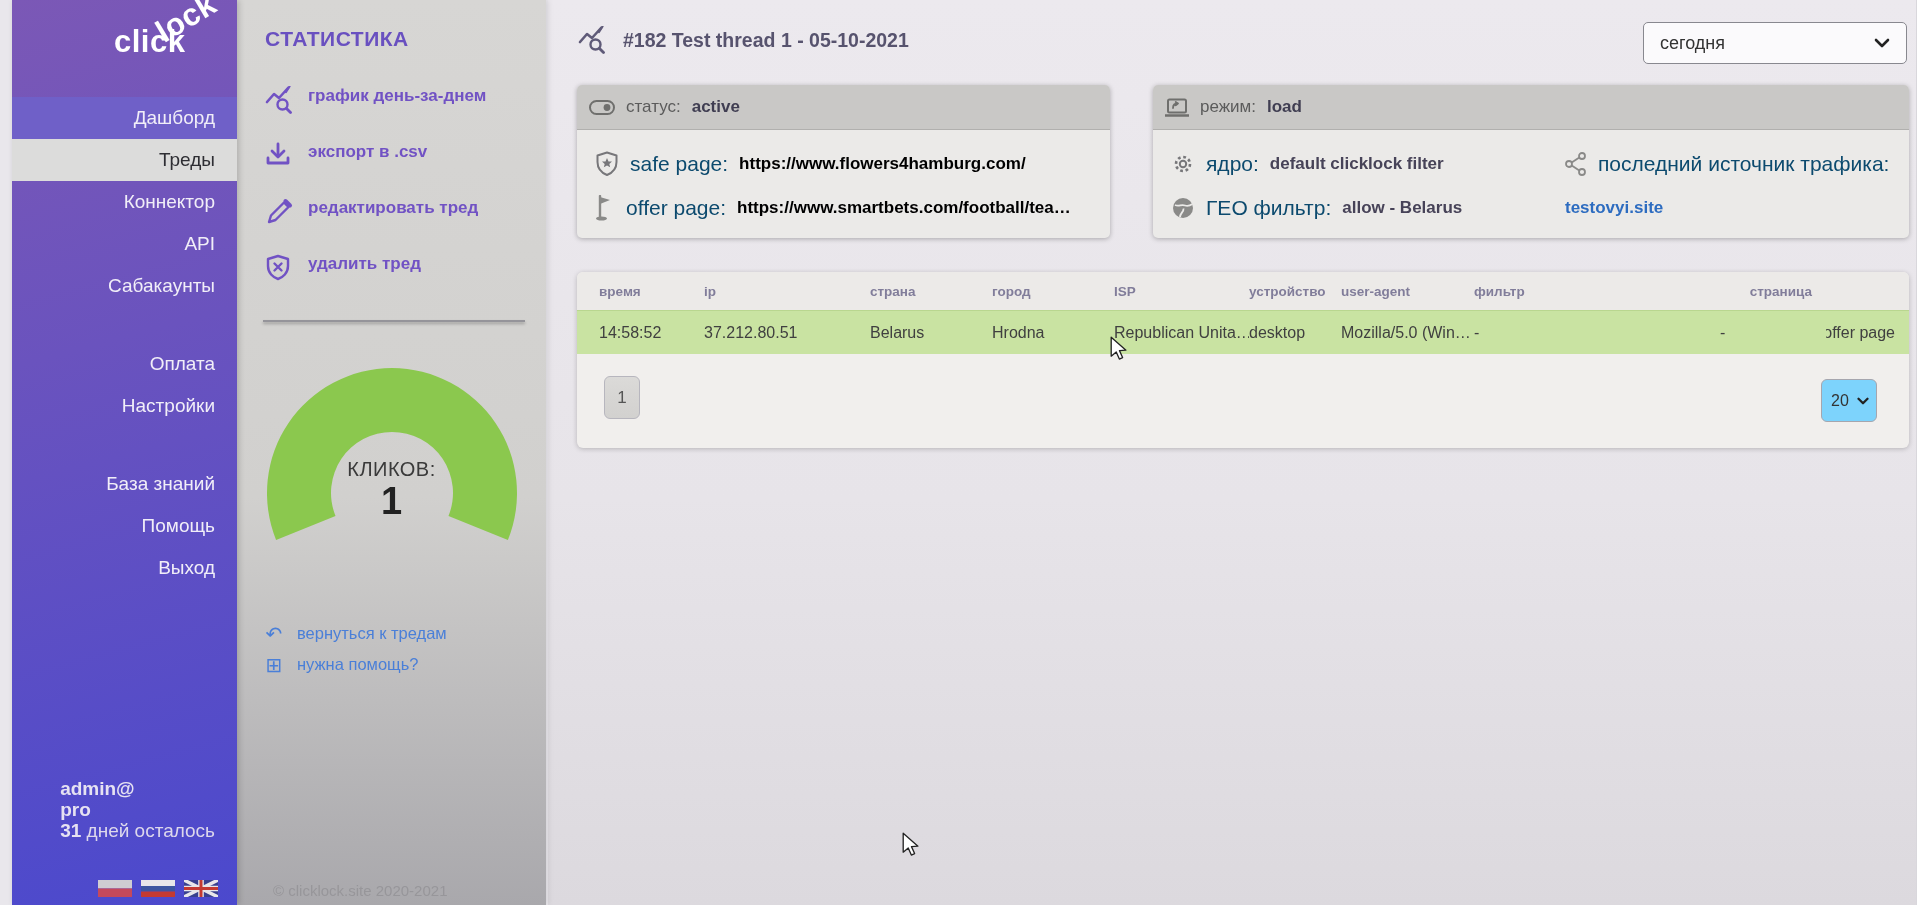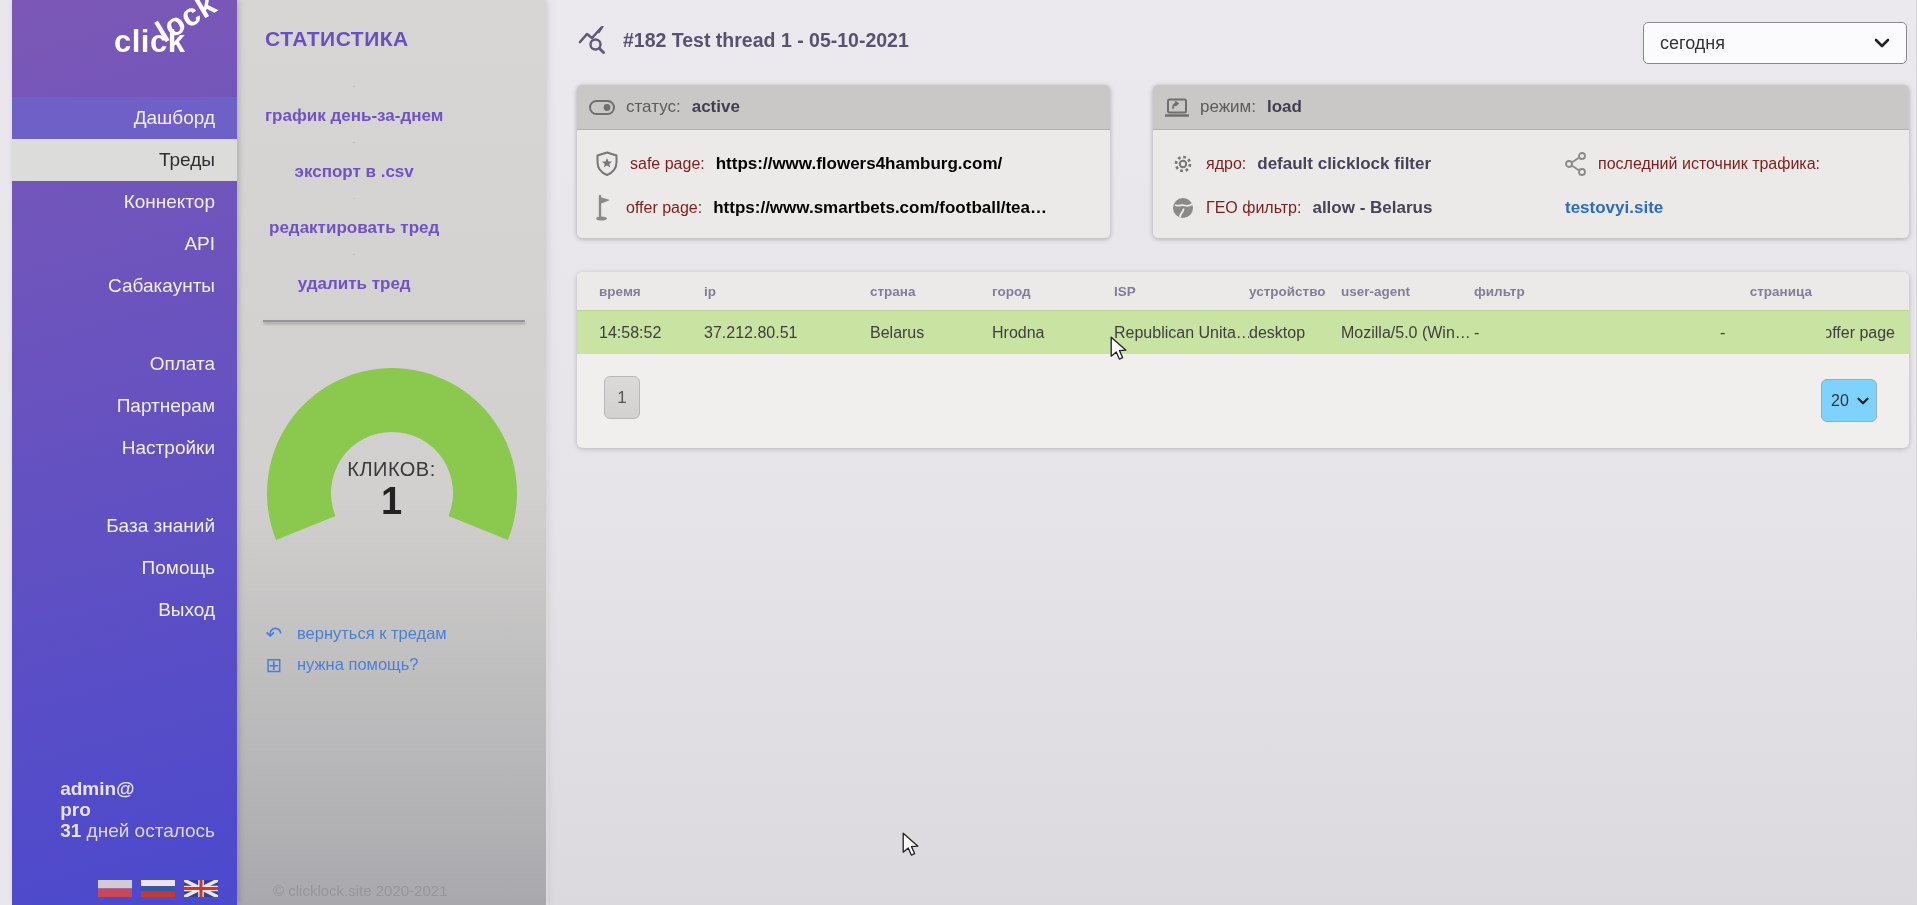--- a/index.html
+++ b/index.html
@@ -26,21 +26,21 @@
   .flags { position:absolute; left:86px; top:880px; display:flex; gap:9px; }
   .flags svg { display:block; }
 
   
   .statcol { position:absolute; left:225px; top:0; width:309px; height:905px;
     background:linear-gradient(180deg,#d7d6d4 0%,#d1d0ce 55%,#a9a8ac 100%);
     box-shadow:2px 0 6px rgba(0,0,0,.10); z-index:3; }
   .stat-title { position:absolute; left:28px; top:27px; font-size:21px; font-weight:bold;
     color:#6950c0; letter-spacing:.5px; }
   .stat-menu { position:absolute; left:28px; top:86px; }
-  .stat-menu-item { display:flex; align-items:center; gap:19px; height:40px; margin-bottom:16px; cursor:pointer;flex-direction:column; }
+  .stat-menu-item { display:flex; align-items:flex-start; gap:13px; height:40px; margin-bottom:16px; cursor:pointer; }
   .stat-menu-item .lbl { font-size:17px; font-weight:bold; color:#7152c4; }
   .divider { position:absolute; left:26px; top:320px; width:262px; border-top:2px solid #95949a;
     box-shadow:0 2px 3px rgba(0,0,0,.28); }
   .gauge-wrap { position:absolute; left:30px; top:368px; width:250px; height:172px; }
   .gauge-text { position:absolute; left:0; top:458px; width:309px; text-align:center; }
   .gauge-text .gl { font-size:20px; color:#3a3a3a; letter-spacing:.5px; }
   .gauge-text .gv { font-size:38px; font-weight:bold; color:#222; line-height:40px; }
   .stat-links { position:absolute; left:26px; top:618px; }
   .stat-link { display:flex; align-items:center; gap:12px; height:31px; cursor:pointer; }
   .stat-link .ic { font-size:20px; color:#4a7fd8; width:22px; text-align:center; line-height:20px; }
@@ -61,21 +61,21 @@
   .card { position:absolute; top:85px; border-radius:5px; box-shadow:0 1px 5px rgba(0,0,0,.28);
     overflow:hidden; background:#ebeae8; }
   .card.status { left:29px; width:533px; height:153px; }
   .card.mode { left:605px; width:756px; height:153px; }
   .card-head { height:45px; background:#c9c8c6; border-bottom:1px solid #b1b0ae;
     display:flex; align-items:center; gap:11px; padding:0 12px; }
   .card-head .hl { font-size:17px; color:#5b5b5b; }
   .card-head .hv { font-size:17px; font-weight:bold; color:#403e52; }
   .card-body { padding:12px 18px 0 18px; }
   .irow { display:flex; align-items:center; gap:11px; height:44px; }
-  .irow .rl { font-size:16px; color:#7f1d1d; white-space:nowrap; }
+  .irow .rl { font-size:21px; color:#0c4a6e; white-space:nowrap; }
   .irow .rv { font-size:17px; font-weight:bold; color:#474358; white-space:nowrap; }
   .irow .rlink { font-size:17px; font-weight:bold; color:#000000; cursor:pointer; white-space:nowrap; }
   .mode-cols { display:flex; }
   .mode-left { width:394px; }
   .mode-right { flex:1; }
   .src-link { font-size:17px; font-weight:bold; color:#2d6cc0; height:44px; display:flex; align-items:center; cursor:pointer; }
 
   .tablebox { position:absolute; left:29px; top:272px; width:1332px; height:176px;
     background:#f1efed; border-radius:6px; box-shadow:0 1px 5px rgba(0,0,0,.22); }
   .tgrid { display:grid; grid-template-columns:127px 166px 122px 122px 135px 92px 133px 246px 106px 83px; }
@@ -107,21 +107,20 @@
       <span class="p2">lock</span>
     </div>
     <div class="nav">
       <div class="nav-item band">Дашборд</div>
       <div class="nav-item selected">Треды</div>
       <div class="nav-item">Коннектор</div>
       <div class="nav-item">API</div>
       <div class="nav-item">Сабакаунты</div>
       <div class="nav-gap"></div>
       <div class="nav-item">Оплата</div>
-      <div class="nav-item">Партнерам</div>
       <div class="nav-item">Настройки</div>
       <div class="nav-gap"></div>
       <div class="nav-item">База знаний</div>
       <div class="nav-item">Помощь</div>
       <div class="nav-item">Выход</div>
     </div>
     <div class="account">
       <div class="b">admin@</div>
       <div class="b">pro</div>
       <div><span class="b">31</span><span> дней осталось</span></div>

